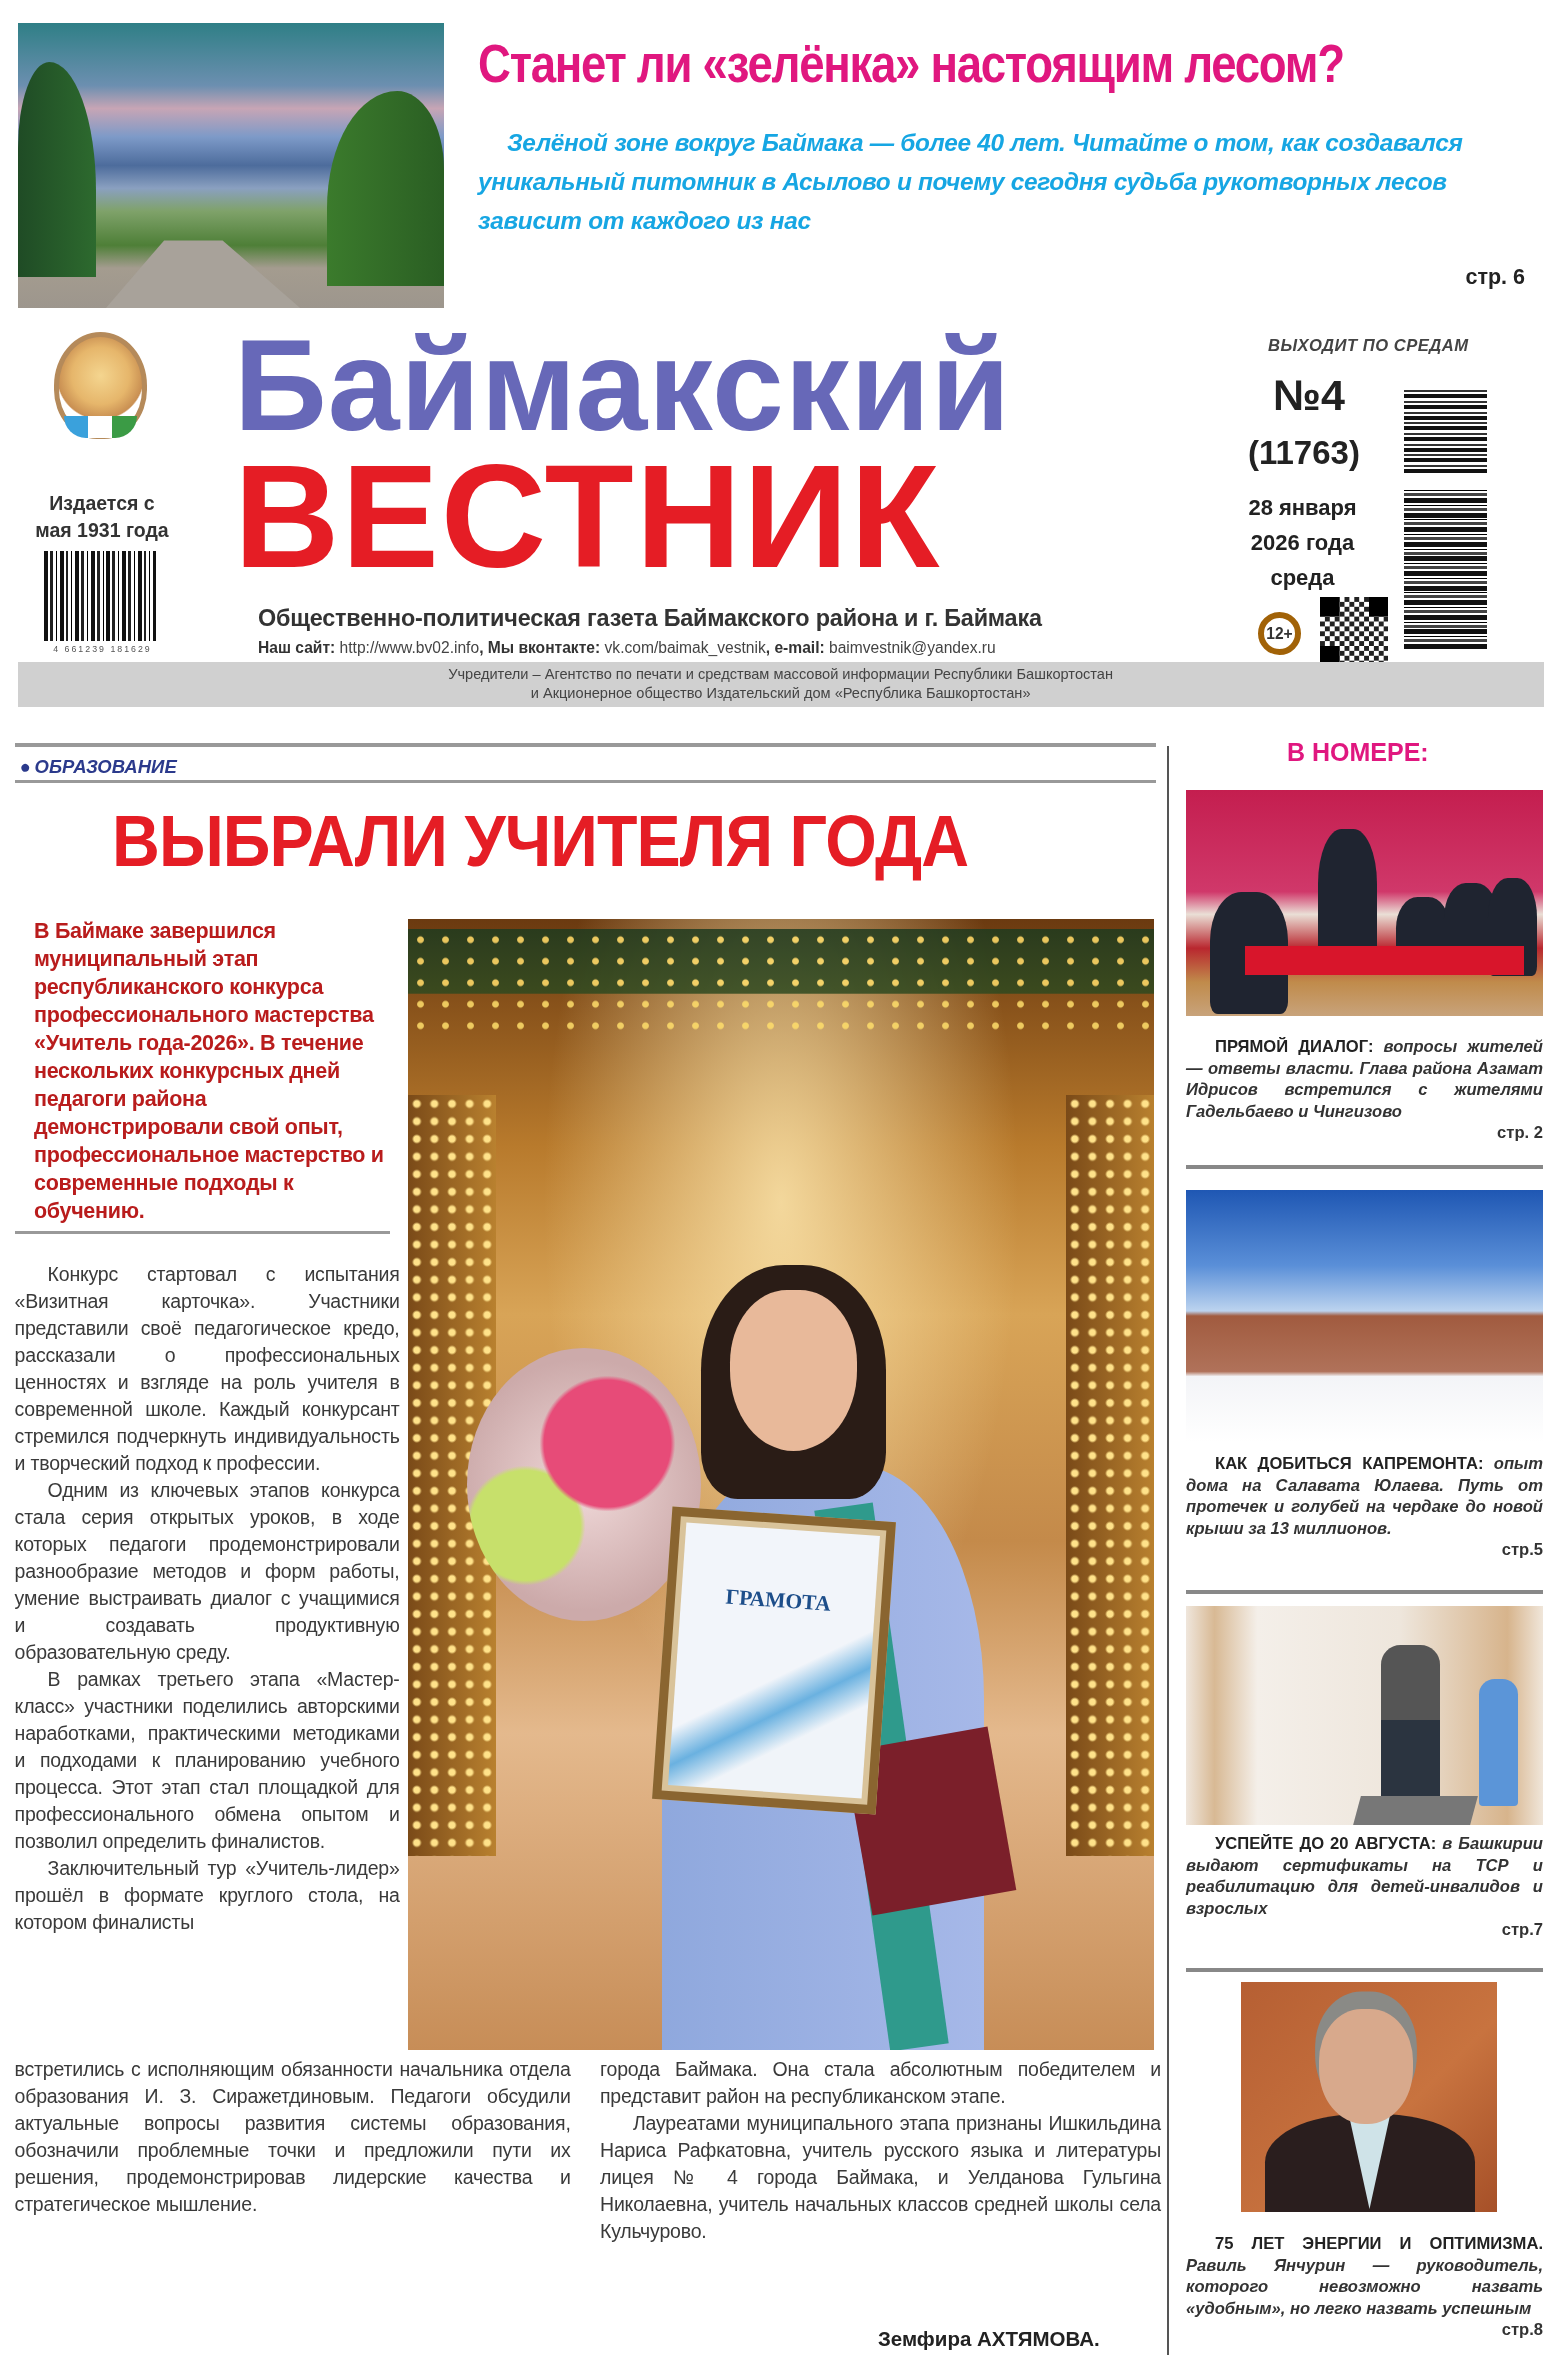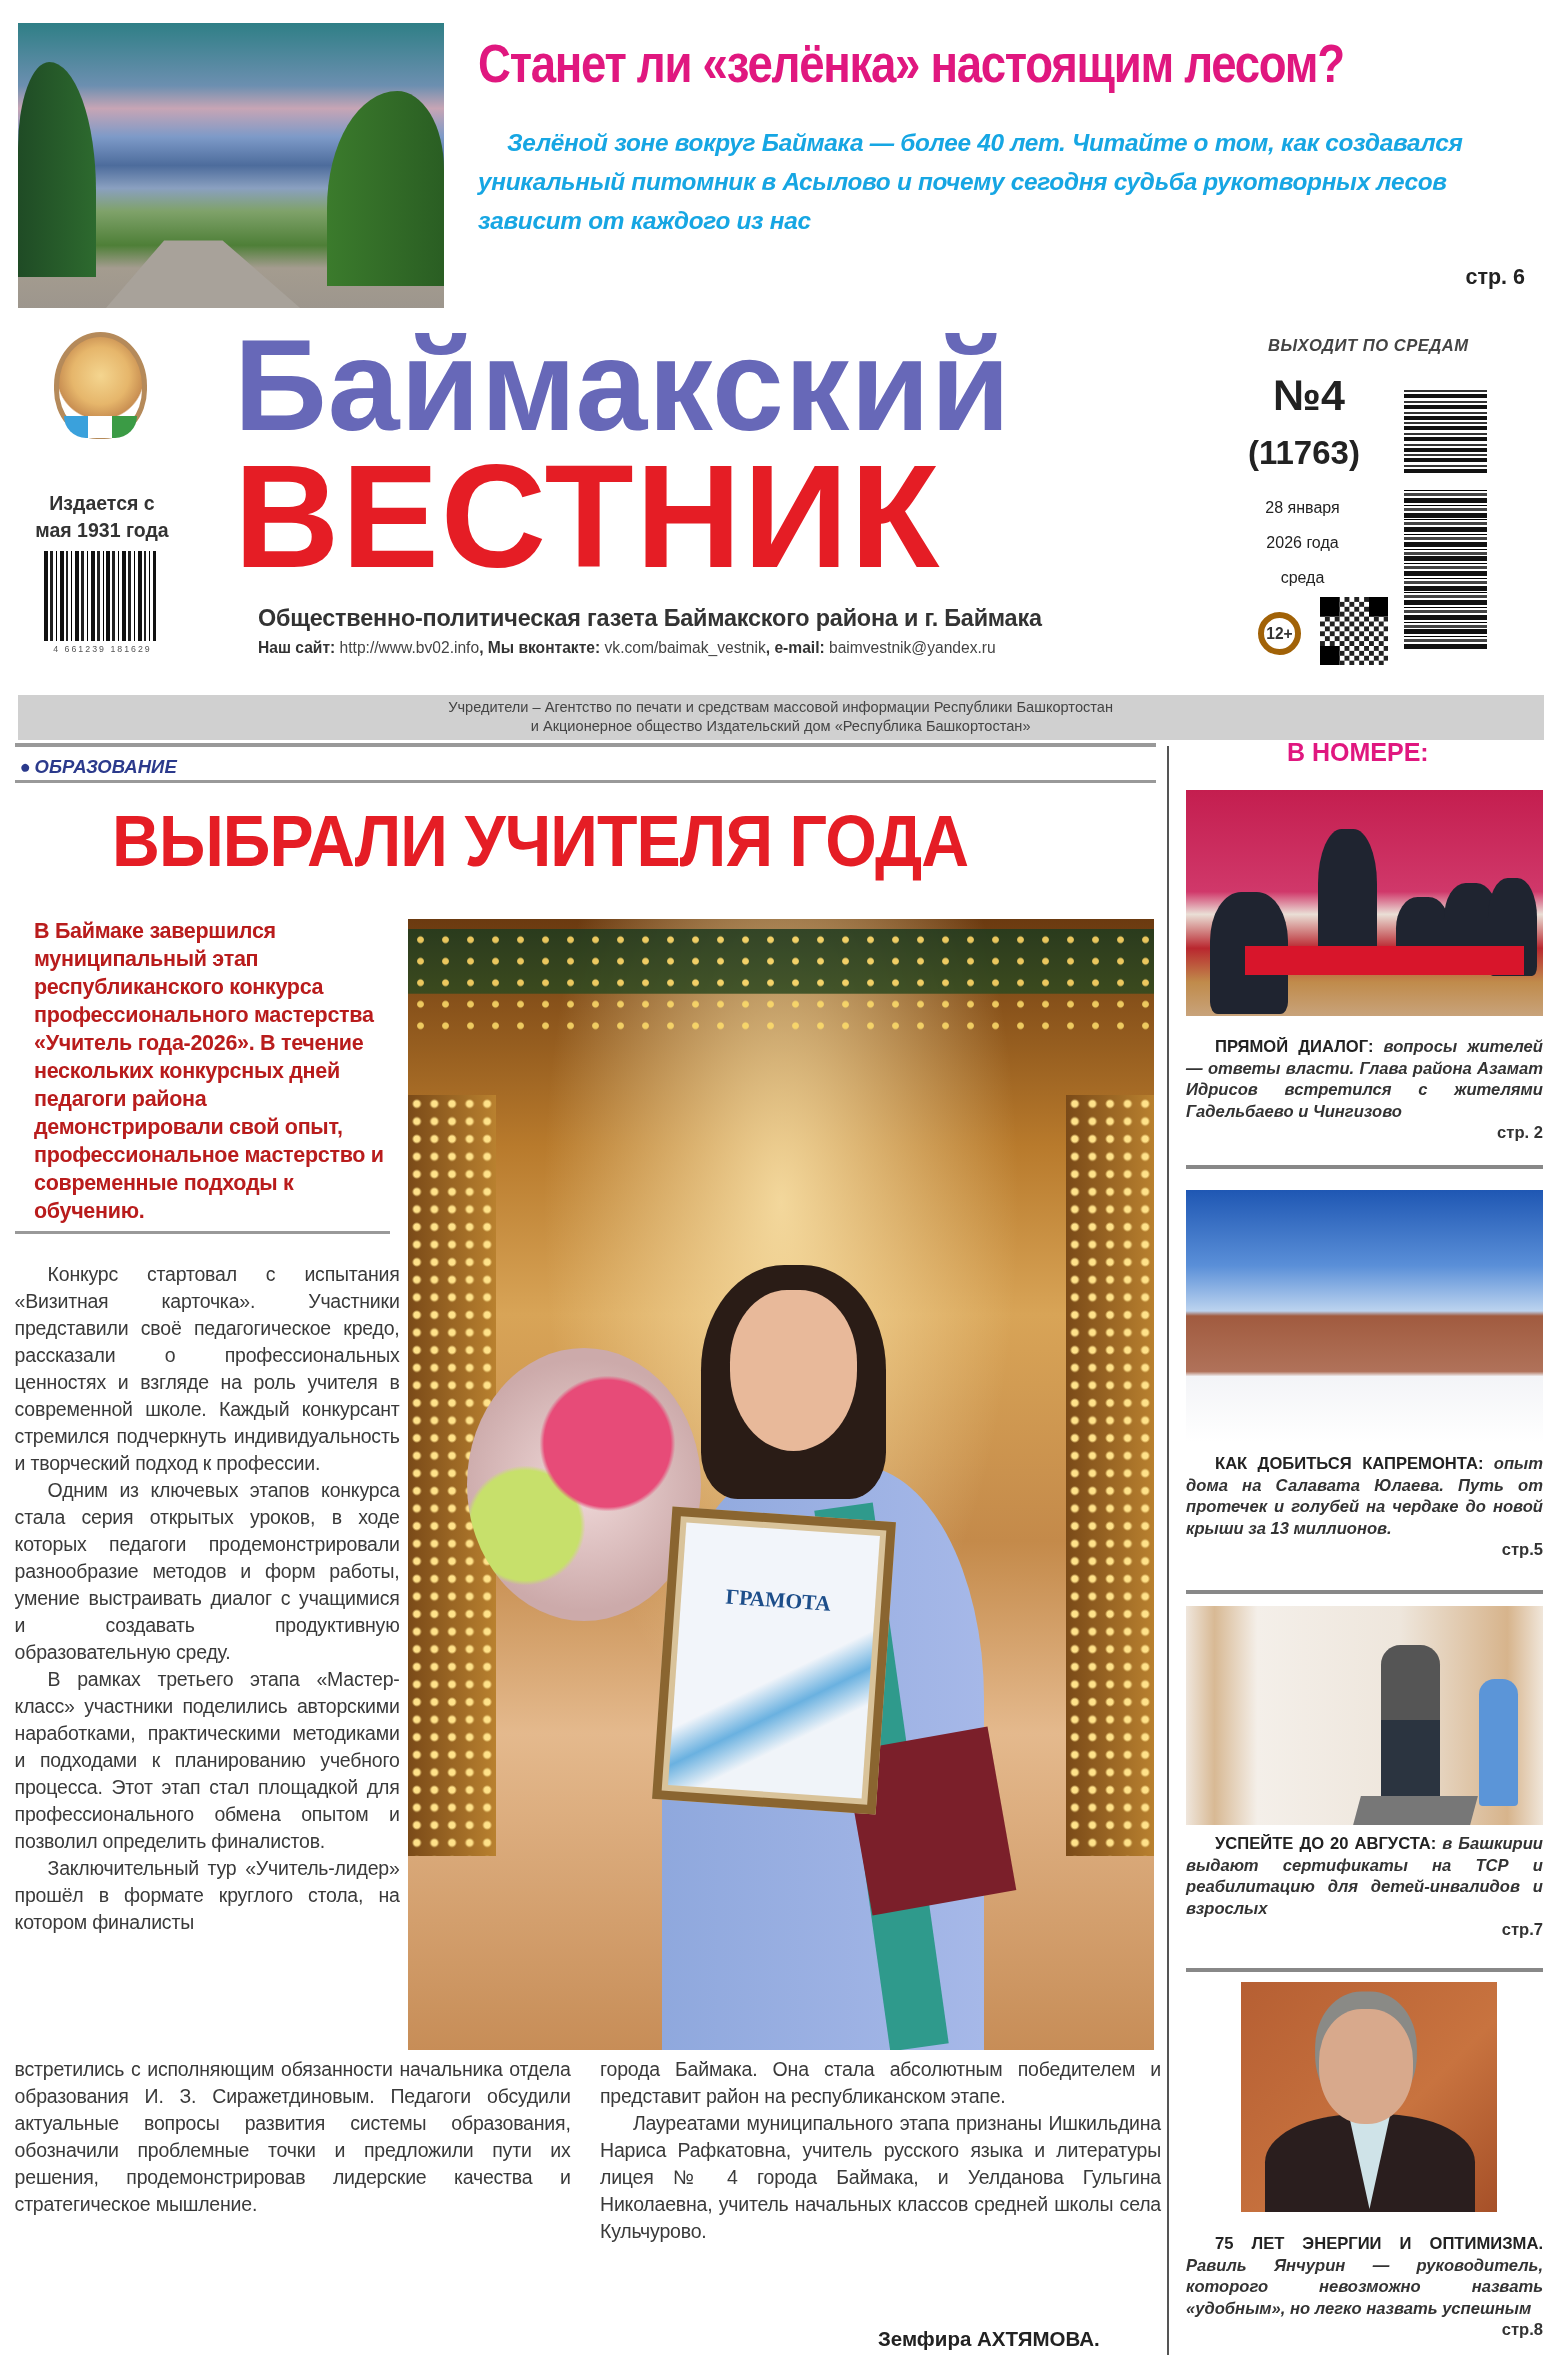--- a/index.html
+++ b/index.html
@@ -46,34 +46,34 @@
 
   .mast-1 { left: 234px; top: 322px; font-weight: 700; font-size: 129px; line-height: 127px; color: #6768b8; letter-spacing: 1px; }
   .mast-2 { left: 234px; top: 444px; font-weight: 700; font-size: 146px; line-height: 146px; color: #e51d25; letter-spacing: 2px; }
   .mast-sub { left: 258px; top: 605px; font-weight: 700; font-size: 23.4px; color: #333; letter-spacing: -0.2px; }
   .mast-contacts { left: 258px; top: 639px; font-size: 15.6px; color: #444; white-space: nowrap; }
   .mast-contacts b { color: #333; }
 
   .weekly { left: 1268px; top: 336px; font-style: italic; font-weight: 700; font-size: 16.6px; color: #444; letter-spacing: 0.5px; }
   .issue-no { left: 1273px; top: 371px; font-weight: 700; font-size: 43px; color: #222; }
   .issue-total { left: 1248px; top: 434px; font-weight: 700; font-size: 33px; color: #222; }
-  .issue-date { left: 1239px; top: 490px; width: 127px; text-align: center; font-weight: 400; font-size: 16px; line-height: 35px; color: #222; }
+  .issue-date { left: 1239px; top: 490px; width: 127px; text-align: center; font-weight: 700; font-size: 22px; line-height: 35px; color: #222; }
   .age-badge { left: 1258px; top: 612px; width: 43px; height: 43px; border: 6px solid #a16207; border-radius: 50%; font-size: 15.6px; font-weight: 700; display:flex; align-items:center; justify-content:center; color:#333; }
   .qr { left: 1320px; top: 597px; width: 68px; height: 68px;
     background:
       linear-gradient(#000,#000) 0 0/19.5px 19.5px no-repeat,
       linear-gradient(#000,#000) 49px 0/19.5px 19.5px no-repeat,
       linear-gradient(#000,#000) 0 49px/19.5px 19.5px no-repeat,
       repeating-conic-gradient(#222 0 25%, #fff 0 50%) 0 0/9.8px 9.8px; }
   .barcode-r1 { left: 1404px; top: 390px; width: 83px; height: 83px;
     background: repeating-linear-gradient(0deg,#111 0 3.9px,#fff 3.9px 5.9px,#333 5.9px 7.8px,#fff 7.8px 10.7px); }
   .barcode-r2 { left: 1404px; top: 488px; width: 83px; height: 161px;
     background: repeating-linear-gradient(0deg,#111 0 4.9px,#fff 4.9px 6.8px,#444 6.8px 9.8px,#fff 9.8px 11.7px,#000 11.7px 12.7px,#fff 12.7px 14.6px); }
 
-  .founders { left: 17.6px; top: 695px; width: 1526px; height: 45px; background: #d0d0d0;
+  .founders { left: 17.6px; top: 662px; width: 1526px; height: 45px; background: #d0d0d0;
     text-align: center; font-size: 14.6px; line-height: 19.5px; color: #444; padding-top: 2.9px; }
 
   
   .rule { background: #999; height: 3.9px; }
   .rubric { left: 19.5px; top: 756px; font-style: italic; font-weight: 700; font-size: 18.5px; color: #2b3a8c; }
   .rubric::before { content: "●"; font-style: normal; margin-right: 3.9px; }
   .headline { left: 112px; top: 800px; font-weight: 700; font-size: 72px; color: #e51d25; letter-spacing: -1px; transform: scaleX(0.92); transform-origin: left top; white-space: nowrap; }
 
   .lead { left: 34px; top: 917px; width: 361px; font-weight: 700; font-size: 21.5px; line-height: 28px; color: #b91c1c; letter-spacing: -0.3px; }
   .lead-rule { left: 14.6px; top: 1231px; width: 375px; height: 2.9px; background: #999; }

